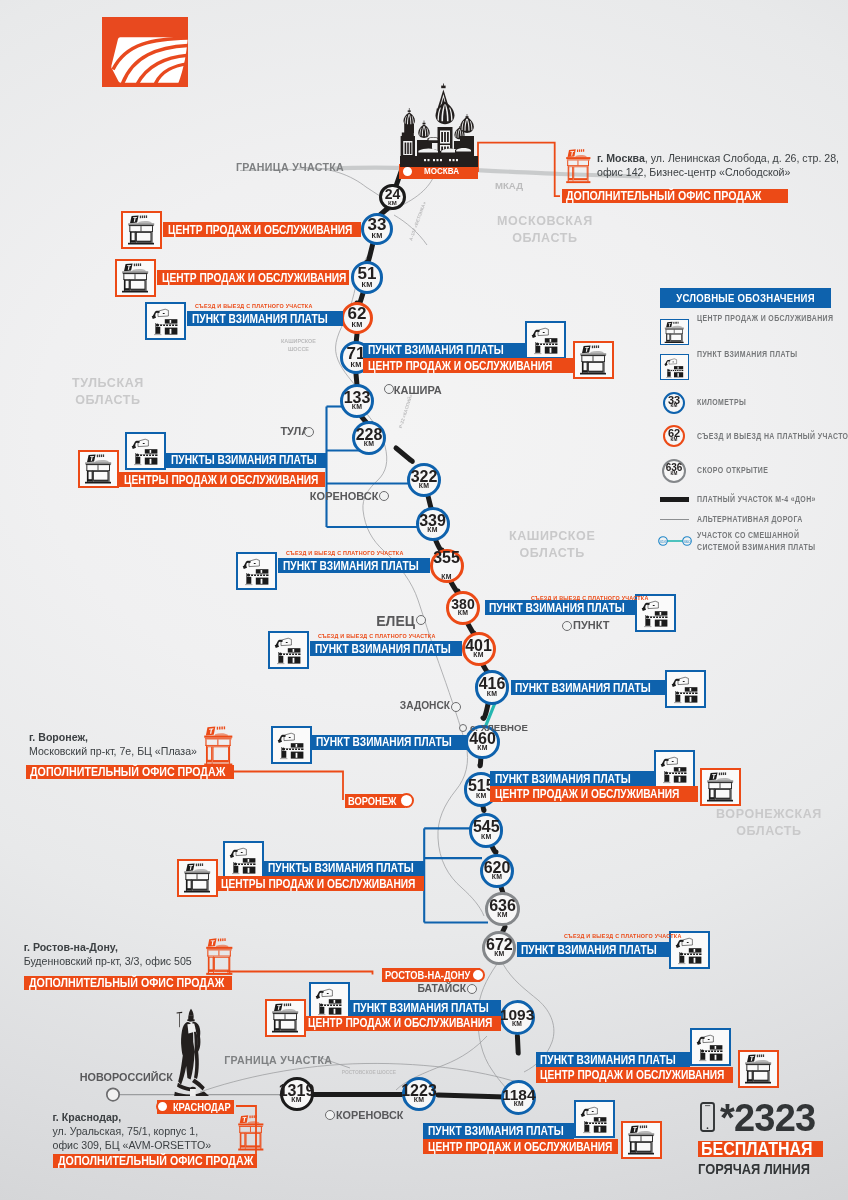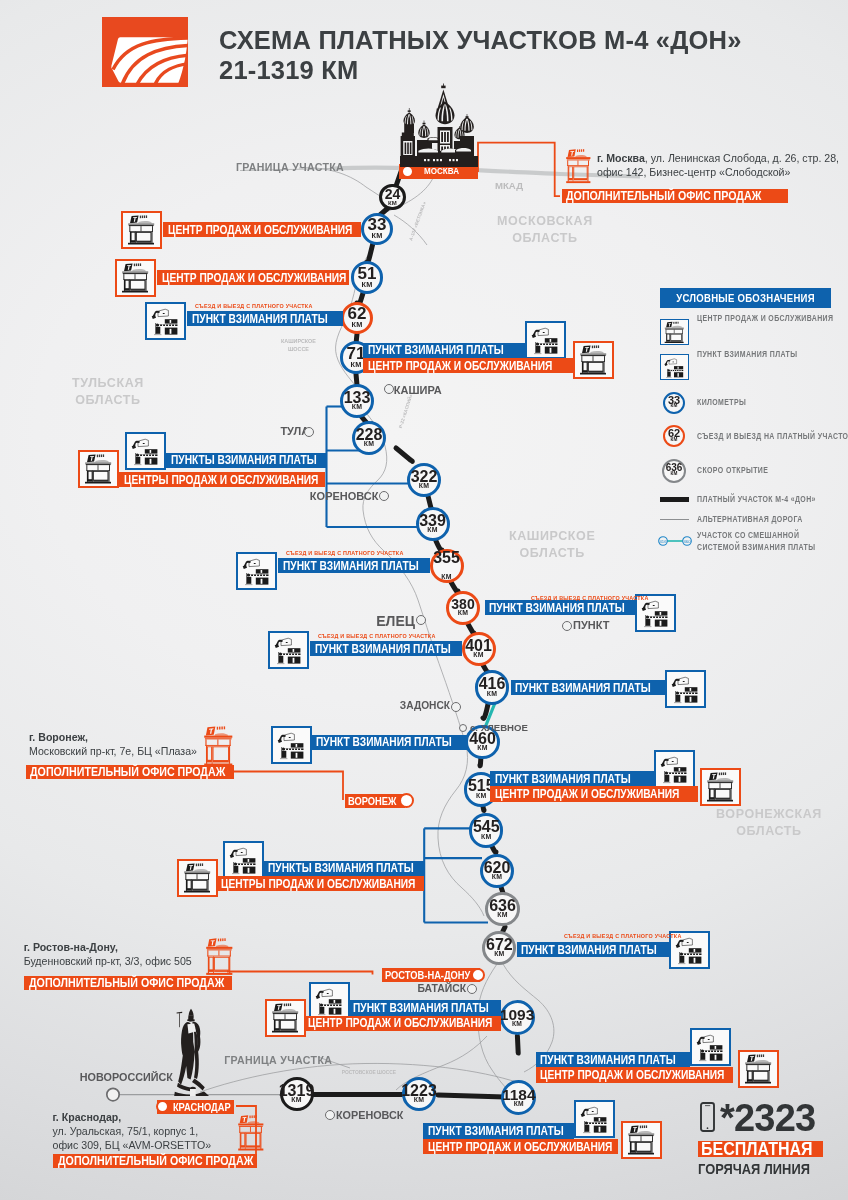--- a/index.html
+++ b/index.html
@@ -97,24 +97,20 @@
           <path d="M11.0,52.5 C24,26.2 50,21.5 92,20.9"></path>
           <path d="M20.5,66.5 C31,40 54,29.2 92,28.3"></path>
           <path d="M35.5,66.5 C45,49 62,38.8 92,37.8"></path>
           <path d="M53.5,66.5 C59,55 72,47 92,46.5"></path>
         </g>
         <path fill="#e8491f" d="M86.5,18 L86.5,67 L76,67 C82,52 85,34 86,18 Z"></path>
       </g>
     </svg>
   </div>
 
-  <div class="abs" id="title">
-    <div>СХЕМА ПЛАТНЫХ УЧАСТКОВ М-4 «ДОН»</div>
-    <div>21-1319 КМ</div>
-  </div>
 
   <svg class="abs" id="maplines" width="848" height="1200" viewBox="0 0 848 1200" style="left:0;top:0">
 
     <g fill="none" stroke="#8d8f91" stroke-width="0.75" opacity=".85">
       <path d="M299,168 C330,166 352,176 366,187 L386,200"></path>
       <path d="M436,170 C432,186 418,198 398,207 L386,212"></path>
       <path d="M394,215 C406,222 418,232 427,245"></path>
       <path d="M373,247 C366,258 360,268 357,280 C353,300 349,312 344,322
                C336,338 333,348 338,360 C343,372 352,381 359,390"></path>
       <path d="M367,414 C375,424 382,434 385,446 C389,462 386,472 378,480

